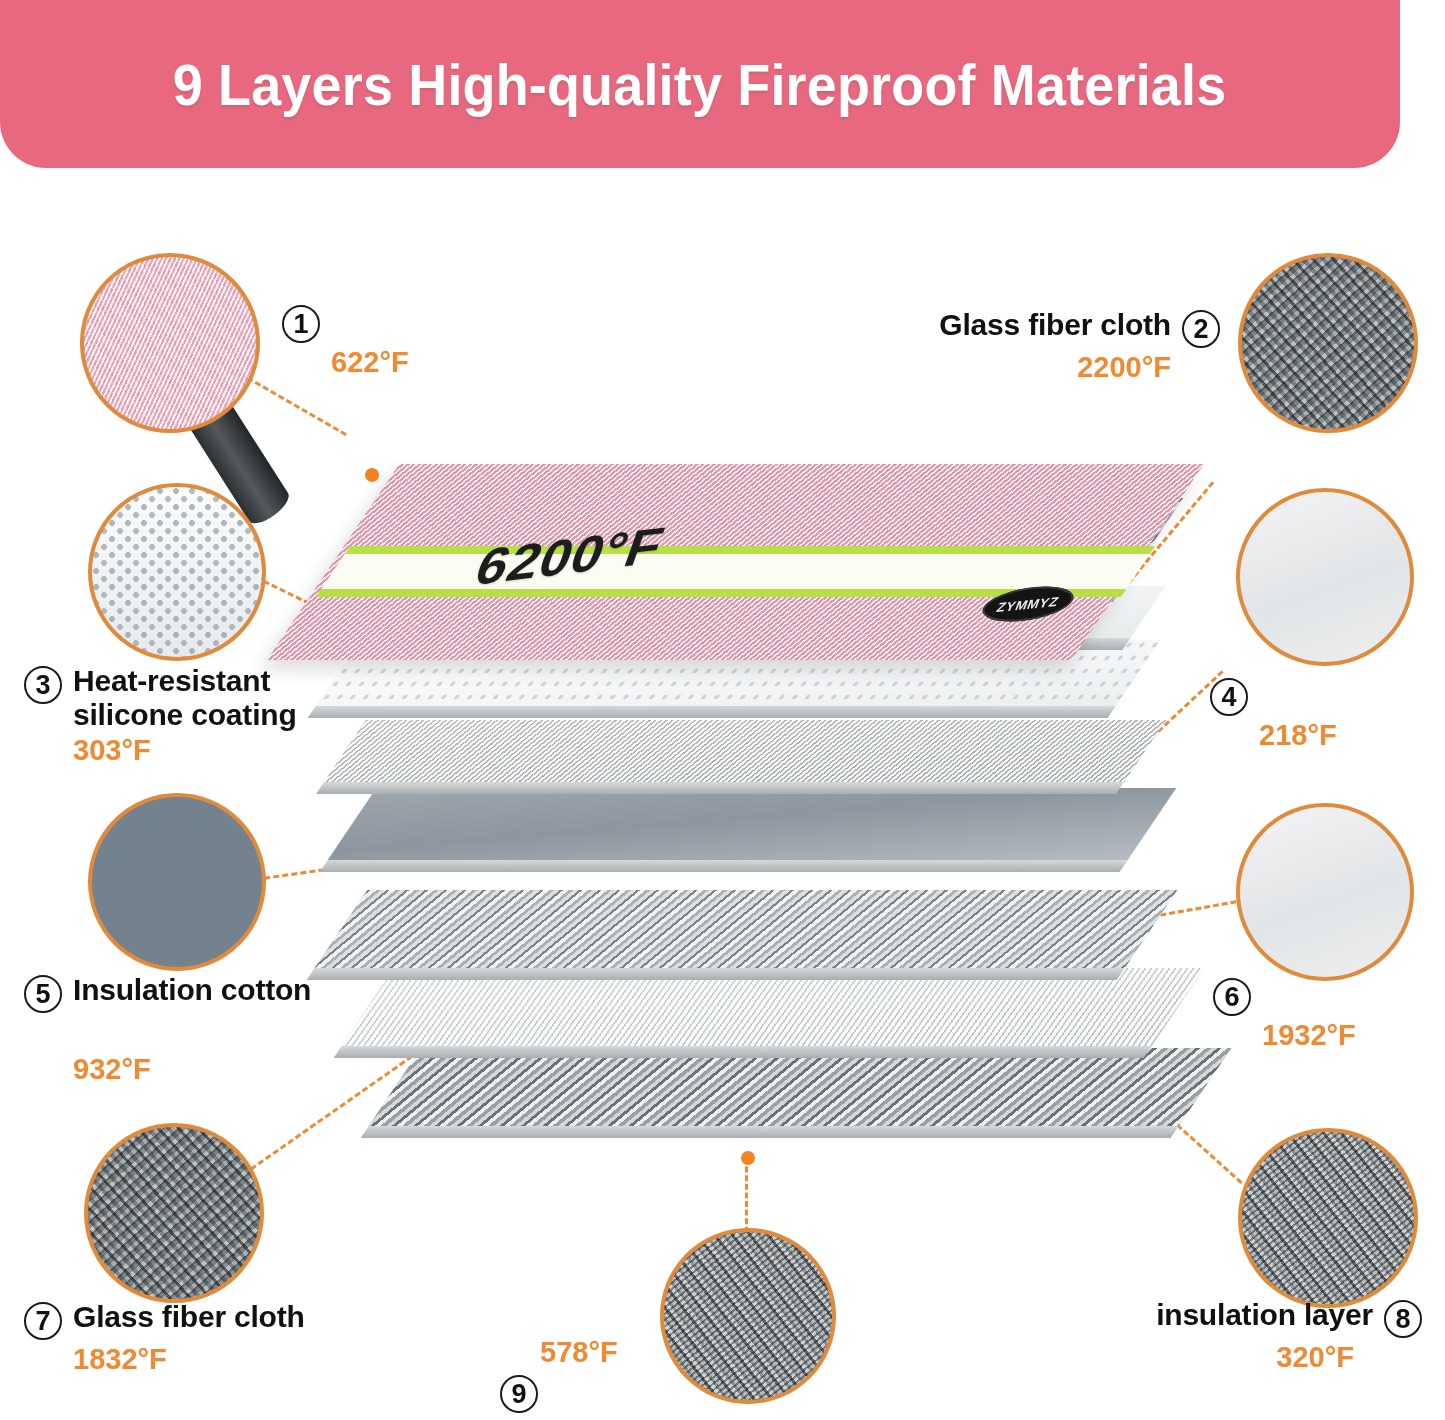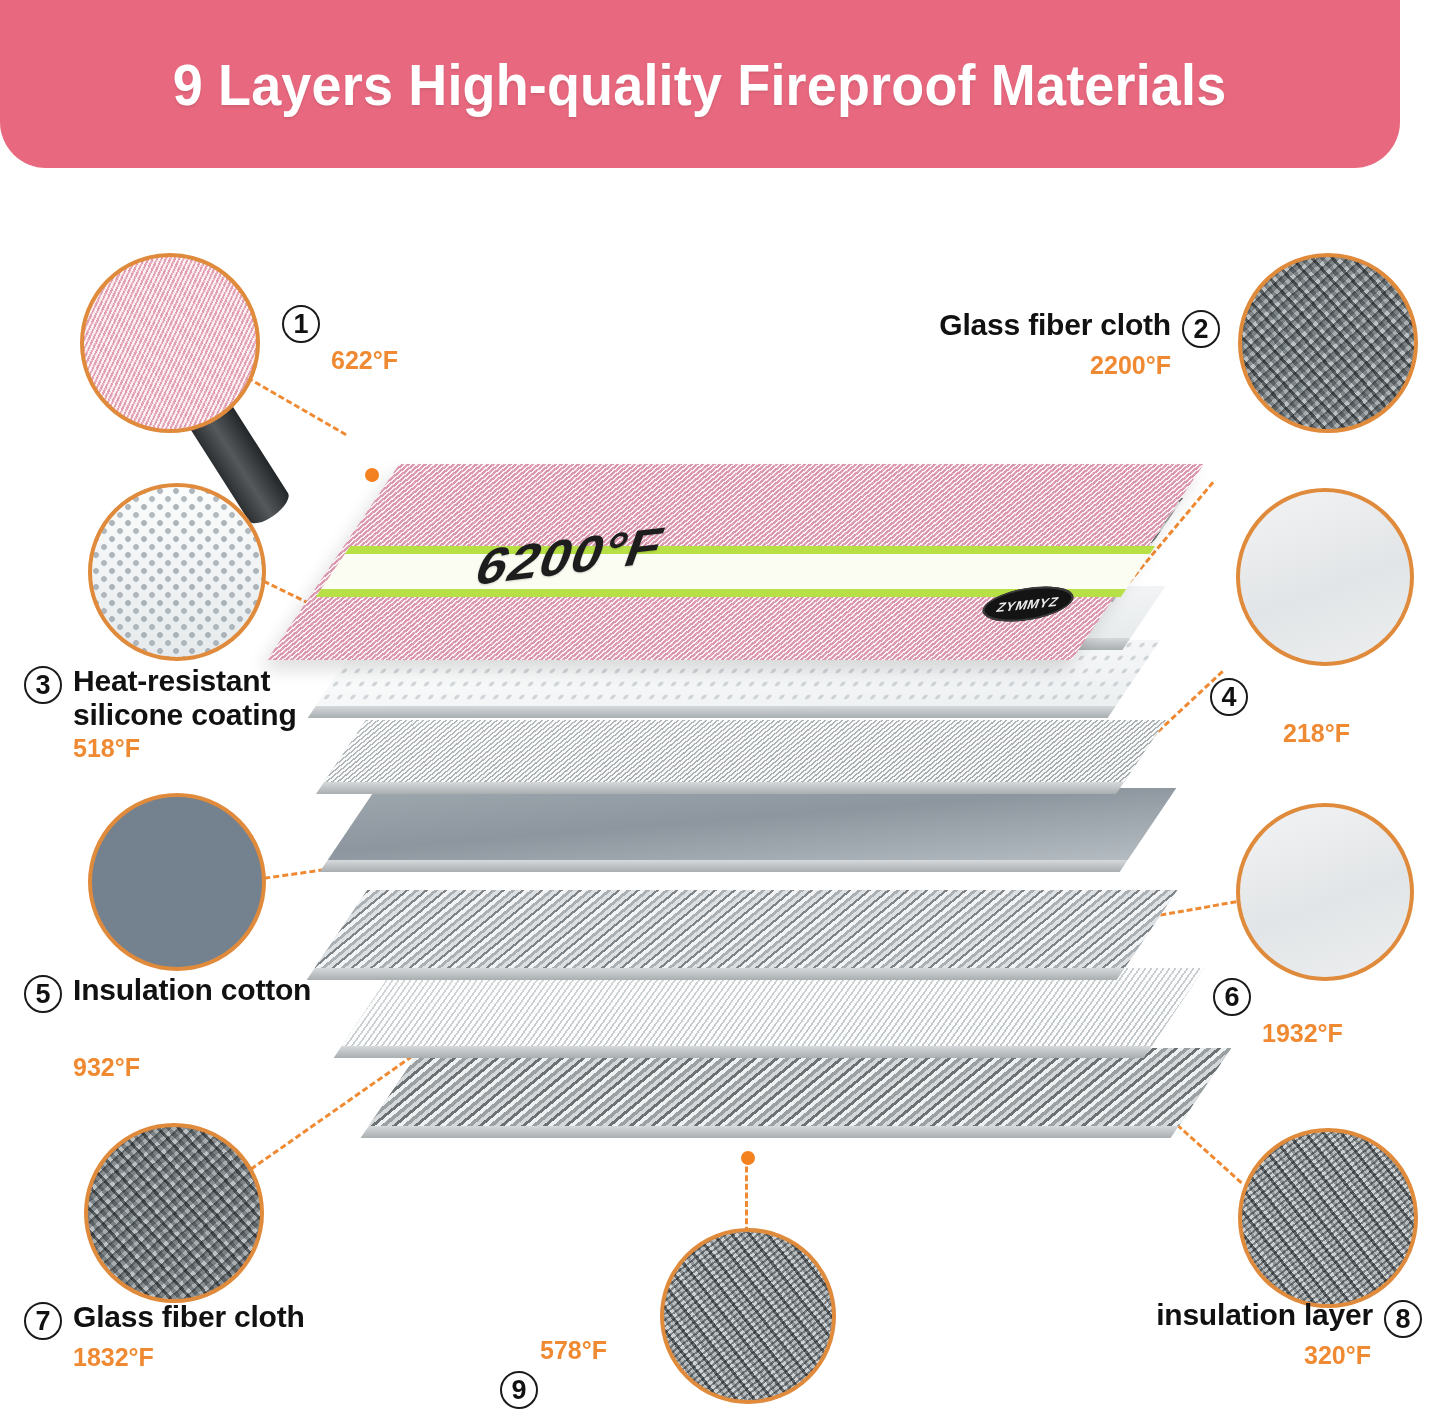--- a/index.html
+++ b/index.html
@@ -70,21 +70,21 @@
   .label{position:absolute;}
   .lab-line{display:flex;align-items:flex-start;gap:11px;}
   .lab-line.right{justify-content:flex-end;}
   .num{
     flex:0 0 auto;width:38px;height:38px;border-radius:50%;
     border:2.5px solid #1a1a1a;color:#111;
     font-size:27px;font-weight:bold;line-height:34px;text-align:center;
     box-sizing:border-box;margin-top:2px;
   }
   .ttl{font-size:30px;font-weight:bold;color:#111;line-height:1.12;letter-spacing:-.2px;}
-  .temp{font-size:25px;font-weight:bold;color:#ef8a33;line-height:1.15;margin-top:3px;}
+  .temp{font-size:29px;font-weight:bold;color:#ef8a33;line-height:1.15;margin-top:3px;}
   .label.ta-right{text-align:right;}
   .label.ta-right .ttl,.label.ta-right .temp{text-align:right;}
 
   
   .layer{position:absolute;transform-origin:50% 50%;}
   .sheet{
     position:absolute;left:0;top:0;width:100%;height:100%;
     transform:skewX(-34deg);
   }
   .sheet .face{position:absolute;left:0;top:0;width:100%;height:100%;}
@@ -285,28 +285,28 @@
   </div>
 
   <div class="label" style="left:24px;top:496px;">
     <div class="lab-line">
       <div class="num">3</div>
       <div>
         <div class="ttl">Heat-resistant</div>
         <div class="ttl">silicone coating</div>
       </div>
     </div>
-    <div class="temp" style="margin-left:49px;">518°F</div>
+    <div class="temp" style="margin-left:49px;">303°F</div>
   </div>
 
   <div class="label" style="left:1210px;top:508px;">
     <div class="lab-line">
       <div class="num">4</div>
     </div>
-    <div class="temp" style="margin-left:73px;">218°F</div>
+    <div class="temp" style="margin-left:49px;">218°F</div>
   </div>
 
   <div class="label" style="left:24px;top:805px;">
     <div class="lab-line">
       <div class="num">5</div>
       <div class="ttl">Insulation cotton</div>
     </div>
     <div class="temp" style="margin-left:49px;margin-top:40px;">932°F</div>
   </div>
 
@@ -323,21 +323,21 @@
       <div class="ttl">Glass fiber cloth</div>
     </div>
     <div class="temp" style="margin-left:49px;">1832°F</div>
   </div>
 
   <div class="label ta-right" style="left:1040px;top:1130px;width:382px;">
     <div class="lab-line right">
       <div class="ttl">insulation layer</div>
       <div class="num">8</div>
     </div>
-    <div class="temp" style="margin-right:51px;">320°F</div>
+    <div class="temp" style="margin-right:68px;">320°F</div>
   </div>
 
   <div class="label" style="left:500px;top:1165px;">
     <div class="temp" style="margin-left:40px;">578°F</div>
     <div class="lab-line" style="margin-top:4px;">
       <div class="num">9</div>
     </div>
   </div>
 
 </div>

